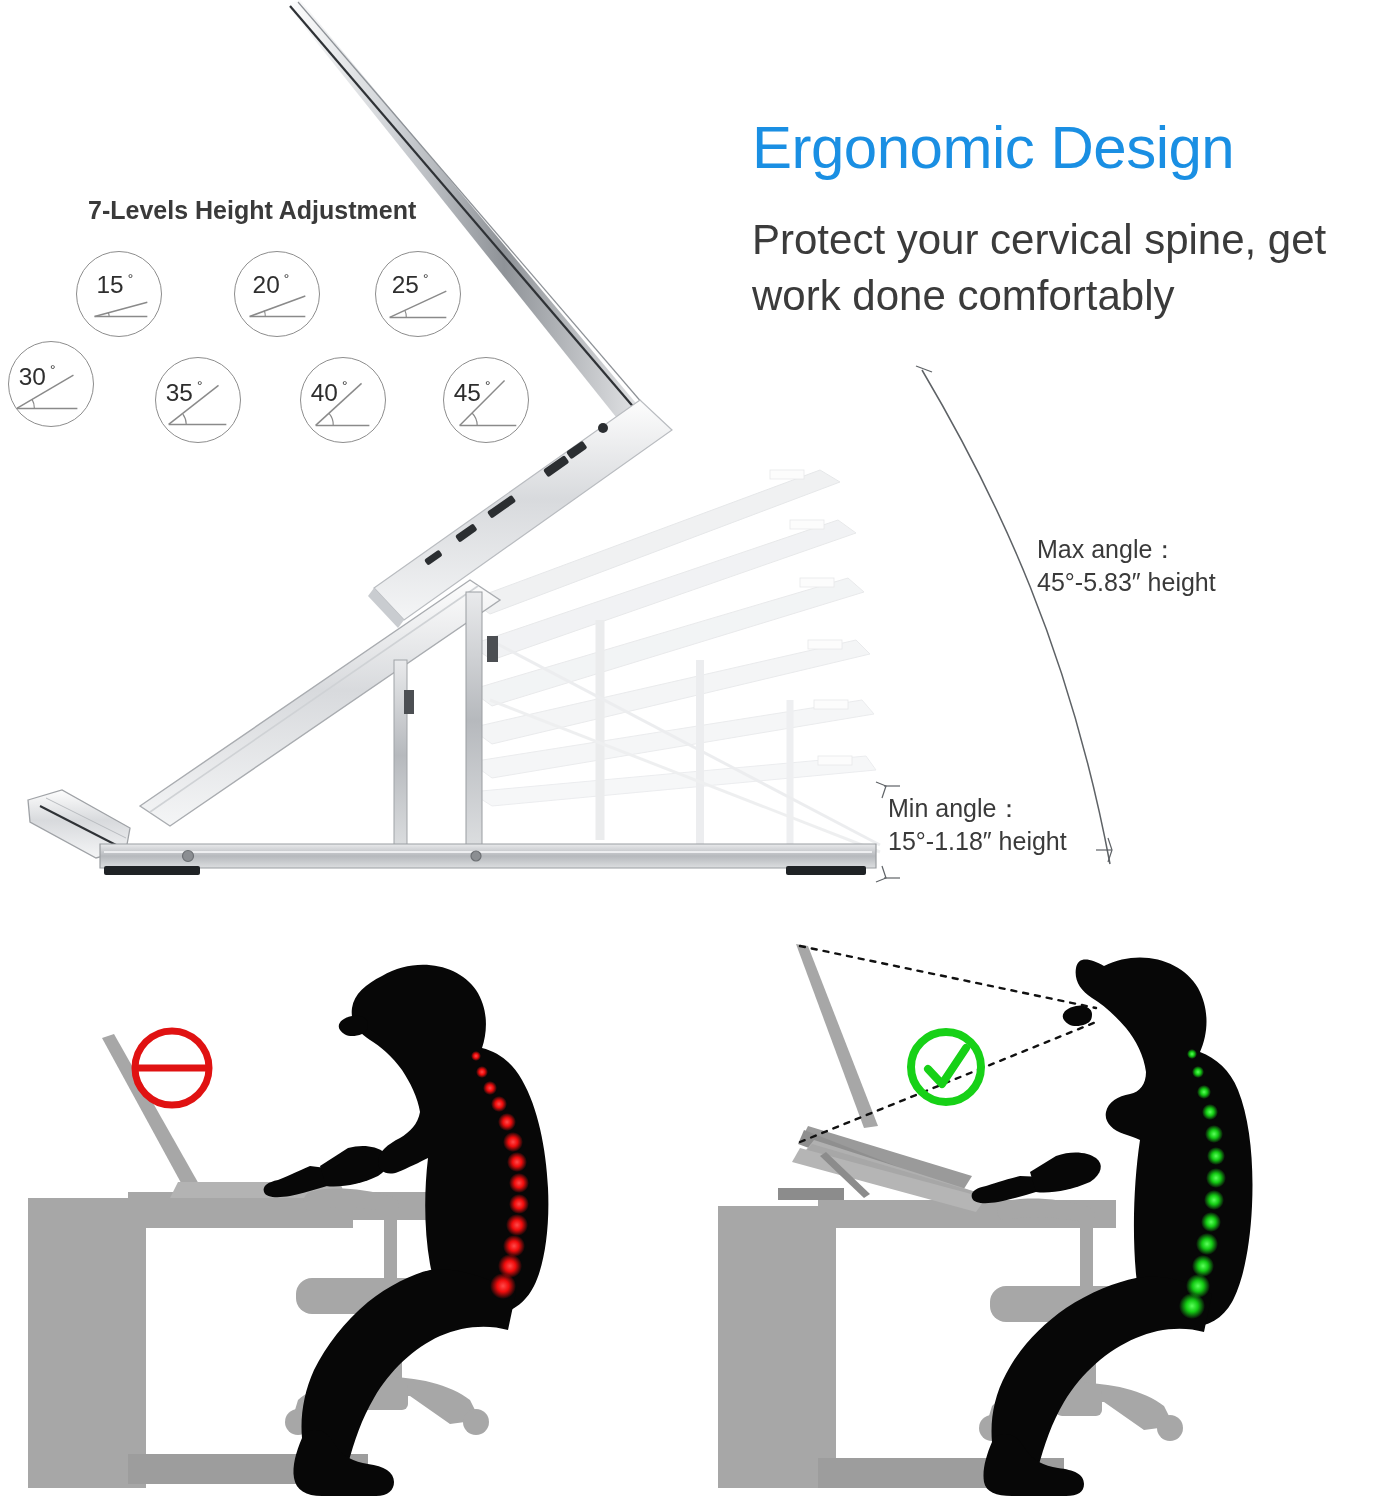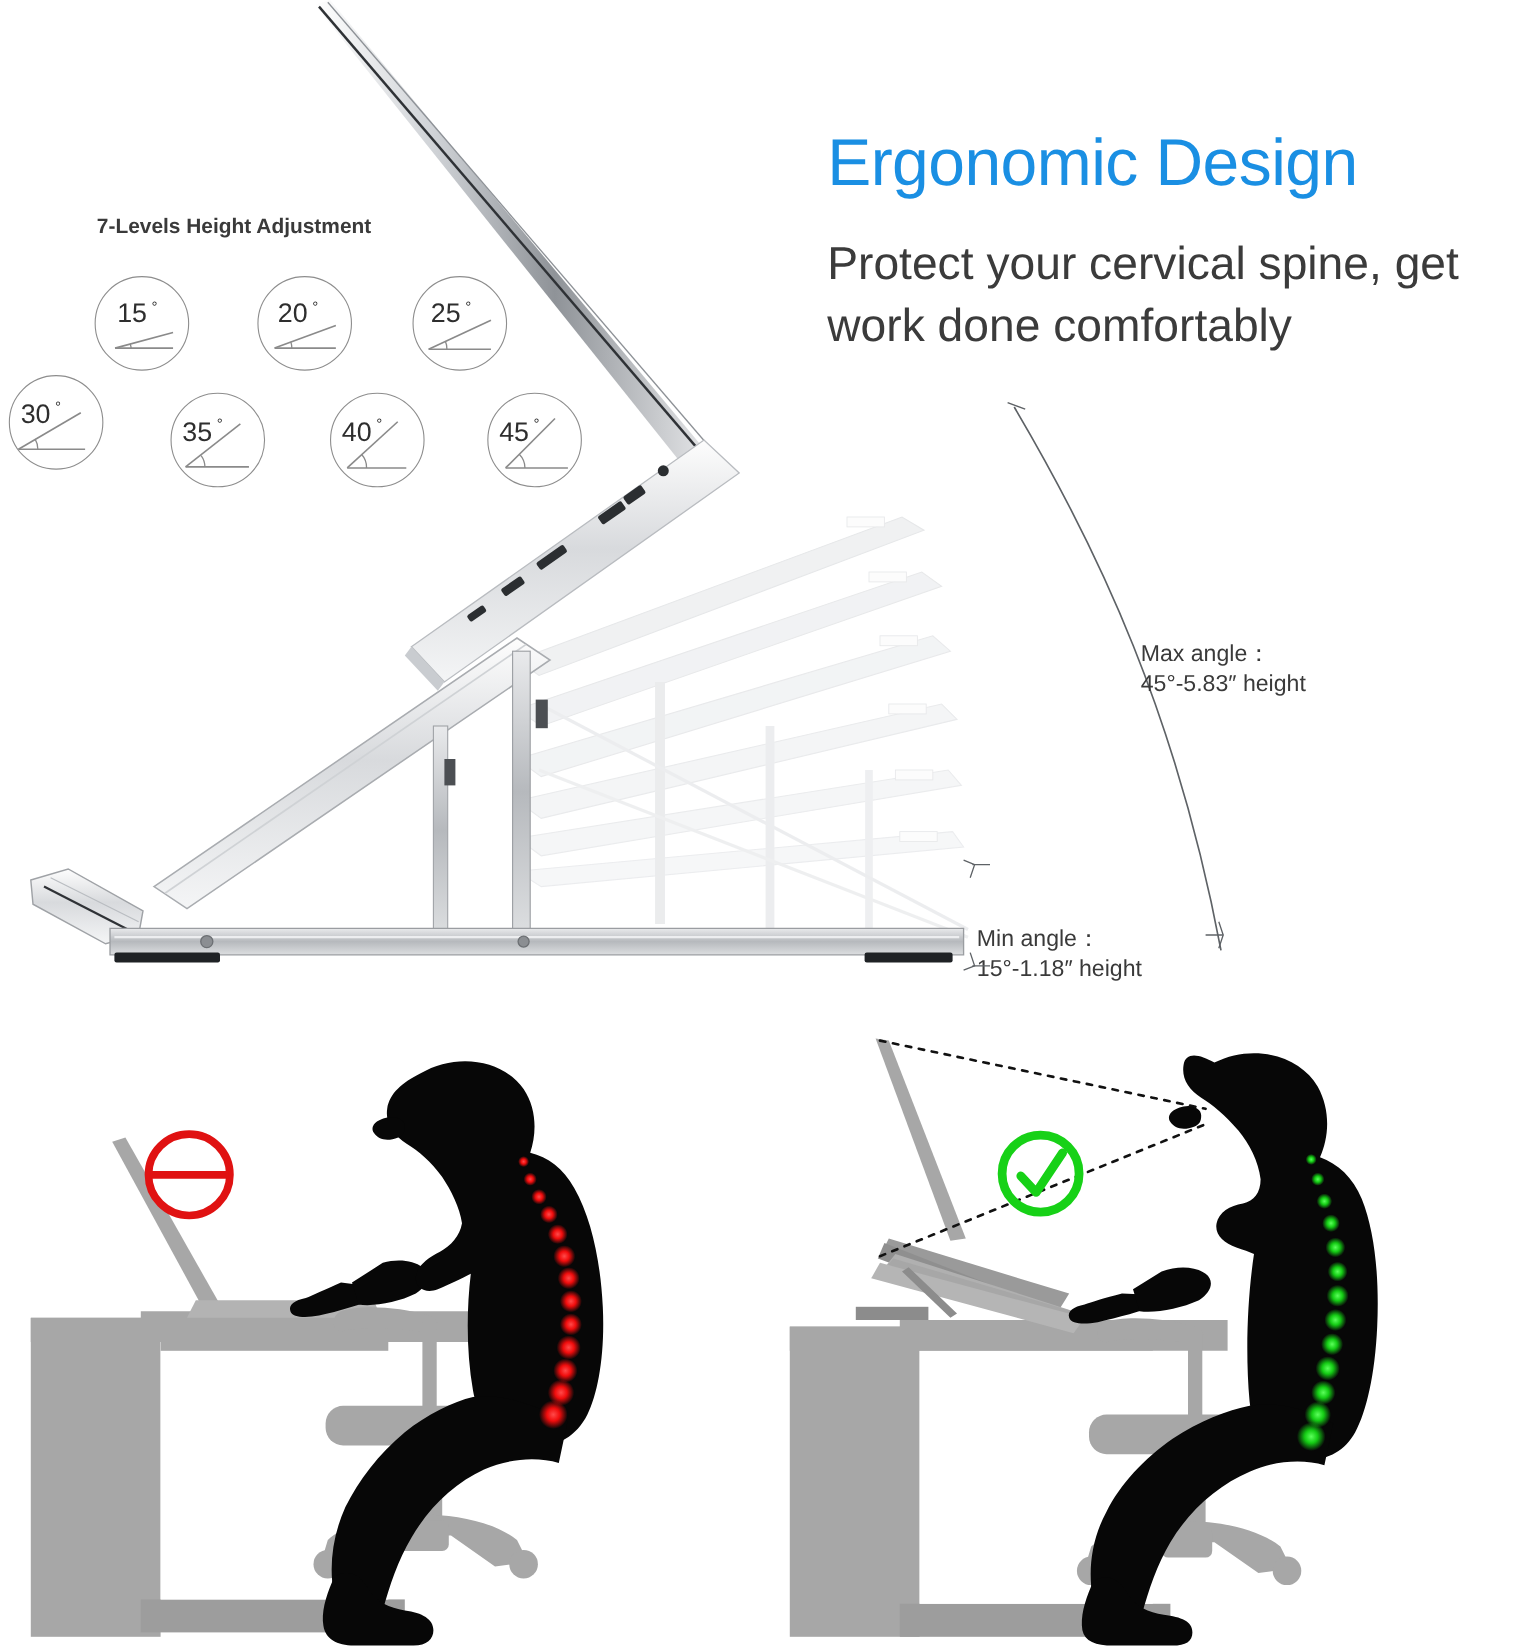--- a/index.html
+++ b/index.html
@@ -5,57 +5,57 @@
   html,body{margin:0;padding:0;background:#fff;}
   body{width:1397px;height:1500px;position:relative;overflow:hidden;
        font-family:"Liberation Sans","DejaVu Sans",sans-serif;color:#333;}
   .abs{position:absolute;}
 
   
   #hero-title{left:752px;top:118px;font-size:60px;font-weight:normal;
               color:#1a8fe3;letter-spacing:-0.5px;line-height:1;white-space:nowrap;}
   #hero-sub{left:752px;top:212px;width:625px;font-size:42px;line-height:1.34;
             color:#3b3b3b;font-weight:normal;}
-  #levels-title{left:88px;top:196px;font-size:19px;font-weight:bold;color:#3a3a3a;
+  #levels-title{left:88px;top:196px;font-size:25px;font-weight:bold;color:#3a3a3a;
                 white-space:nowrap;}
 
   
   .badge{width:86px;height:86px;border:1.4px solid #8d8d8d;border-radius:50%;
          box-sizing:border-box;}
   .badge svg{display:block;width:100%;height:100%;}
   .badge .bnum{font-family:"Liberation Sans",sans-serif;font-size:25px;fill:#2e2e2e;}
   .badge .bdeg{font-size:14px;fill:#2e2e2e;}
   .badge .bline{stroke:#8a8a8a;stroke-width:1.5;fill:none;}
   .badge .barc{stroke:#8a8a8a;stroke-width:1.2;fill:none;}
 
   
   #product-photo{left:0px;top:0px;width:900px;height:900px;}
   #product-photo svg{display:block;}
 
   
-  .callout{font-size:21px;color:#3a3a3a;line-height:1.3;white-space:nowrap;margin-top:48px;}
+  .callout{font-size:25px;color:#3a3a3a;line-height:1.3;white-space:nowrap;}
   #max-callout{left:1037px;top:533px;}
   #min-callout{left:888px;top:792px;}
   #angle-arc{left:860px;top:352px;width:300px;height:520px;}
 
   
   .scene{top:930px;width:690px;height:570px;}
   #scene-bad{left:10px;}
   #scene-good{left:700px;}
   .scene svg{display:block;width:100%;height:100%;}
 </style>
 </head>
 <body>
 
 <div class="abs" id="hero-title">Ergonomic Design</div>
 <div class="abs" id="hero-sub">Protect your cervical spine, get work done comfortably</div>
 
 <div class="abs" id="levels-title">7-Levels Height Adjustment</div>
 
-<div class="abs badge" style="left:86px;top:251px">
+<div class="abs badge" style="left:76px;top:251px">
   <svg viewBox="0 0 86 86">
     <text class="bnum" x="20" y="42">15</text>
     <text class="bdeg" x="52" y="32">°</text>
     <g>
       <line class="bline" x1="18" y1="66" x2="72" y2="66"></line>
       <line class="bline" x1="18" y1="66" x2="72" y2="51.5"></line>
       <path class="barc" d="M33 66 A15 15 0 0 0 32 62"></path>
     </g>
   </svg>
 </div>

